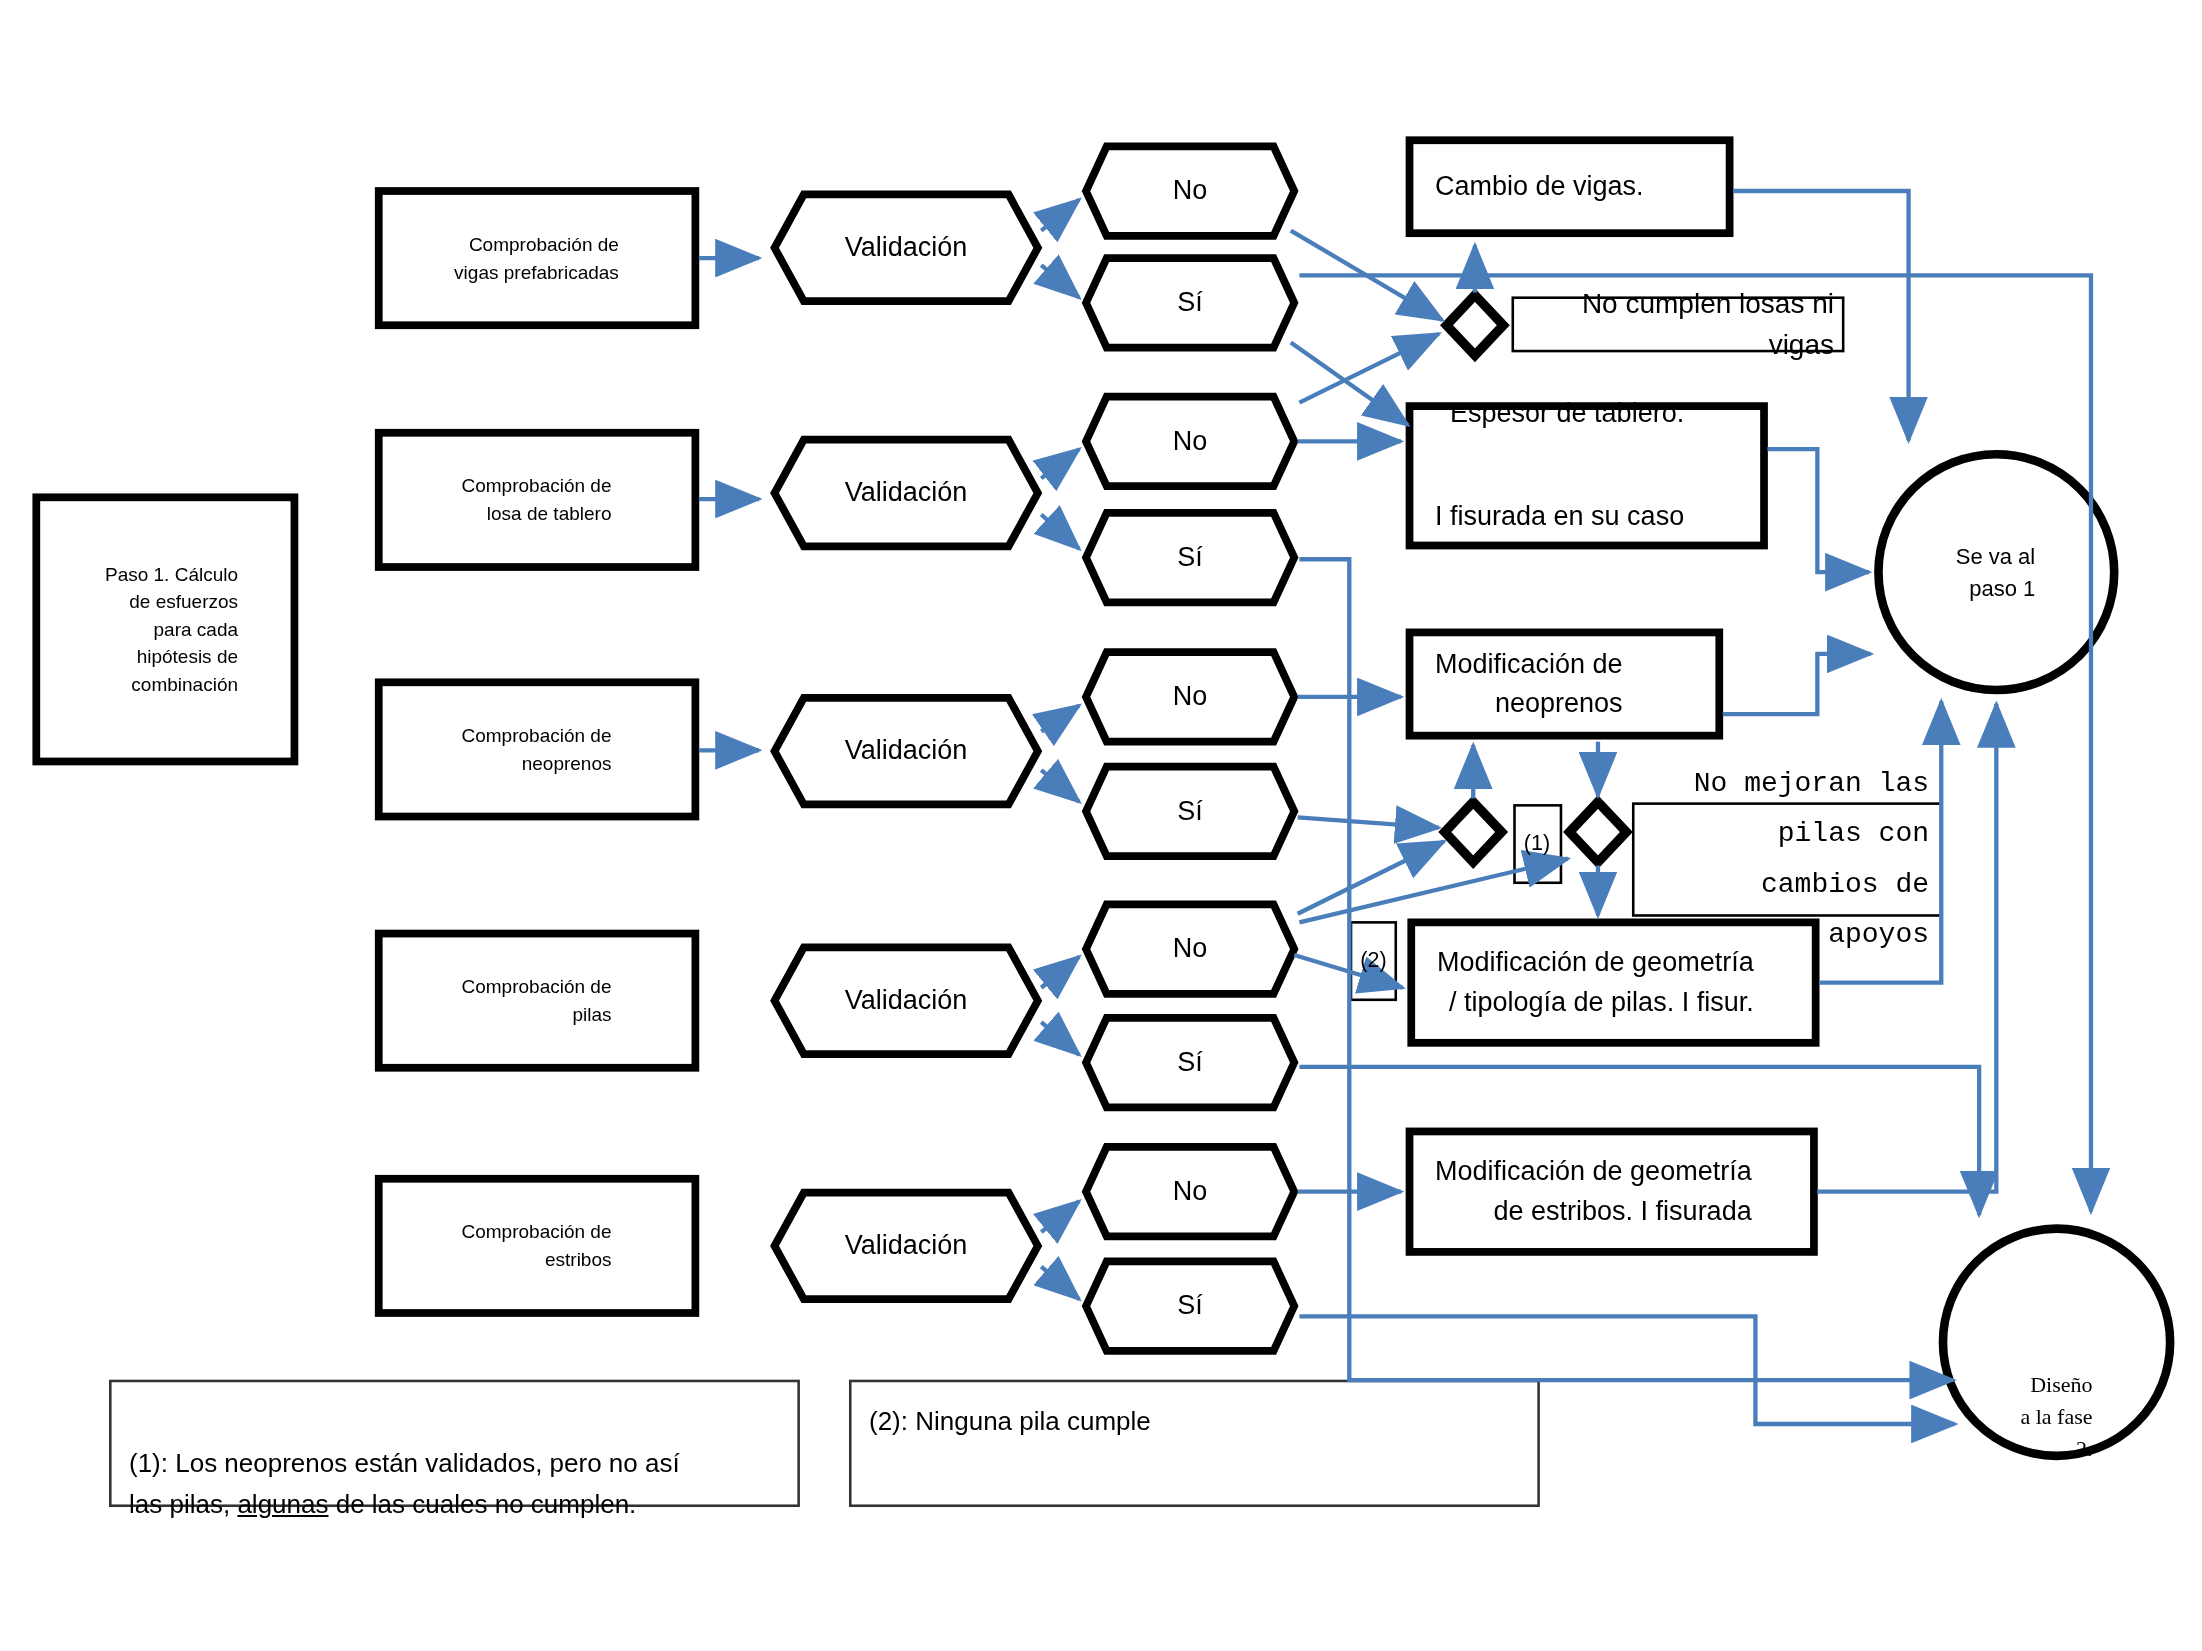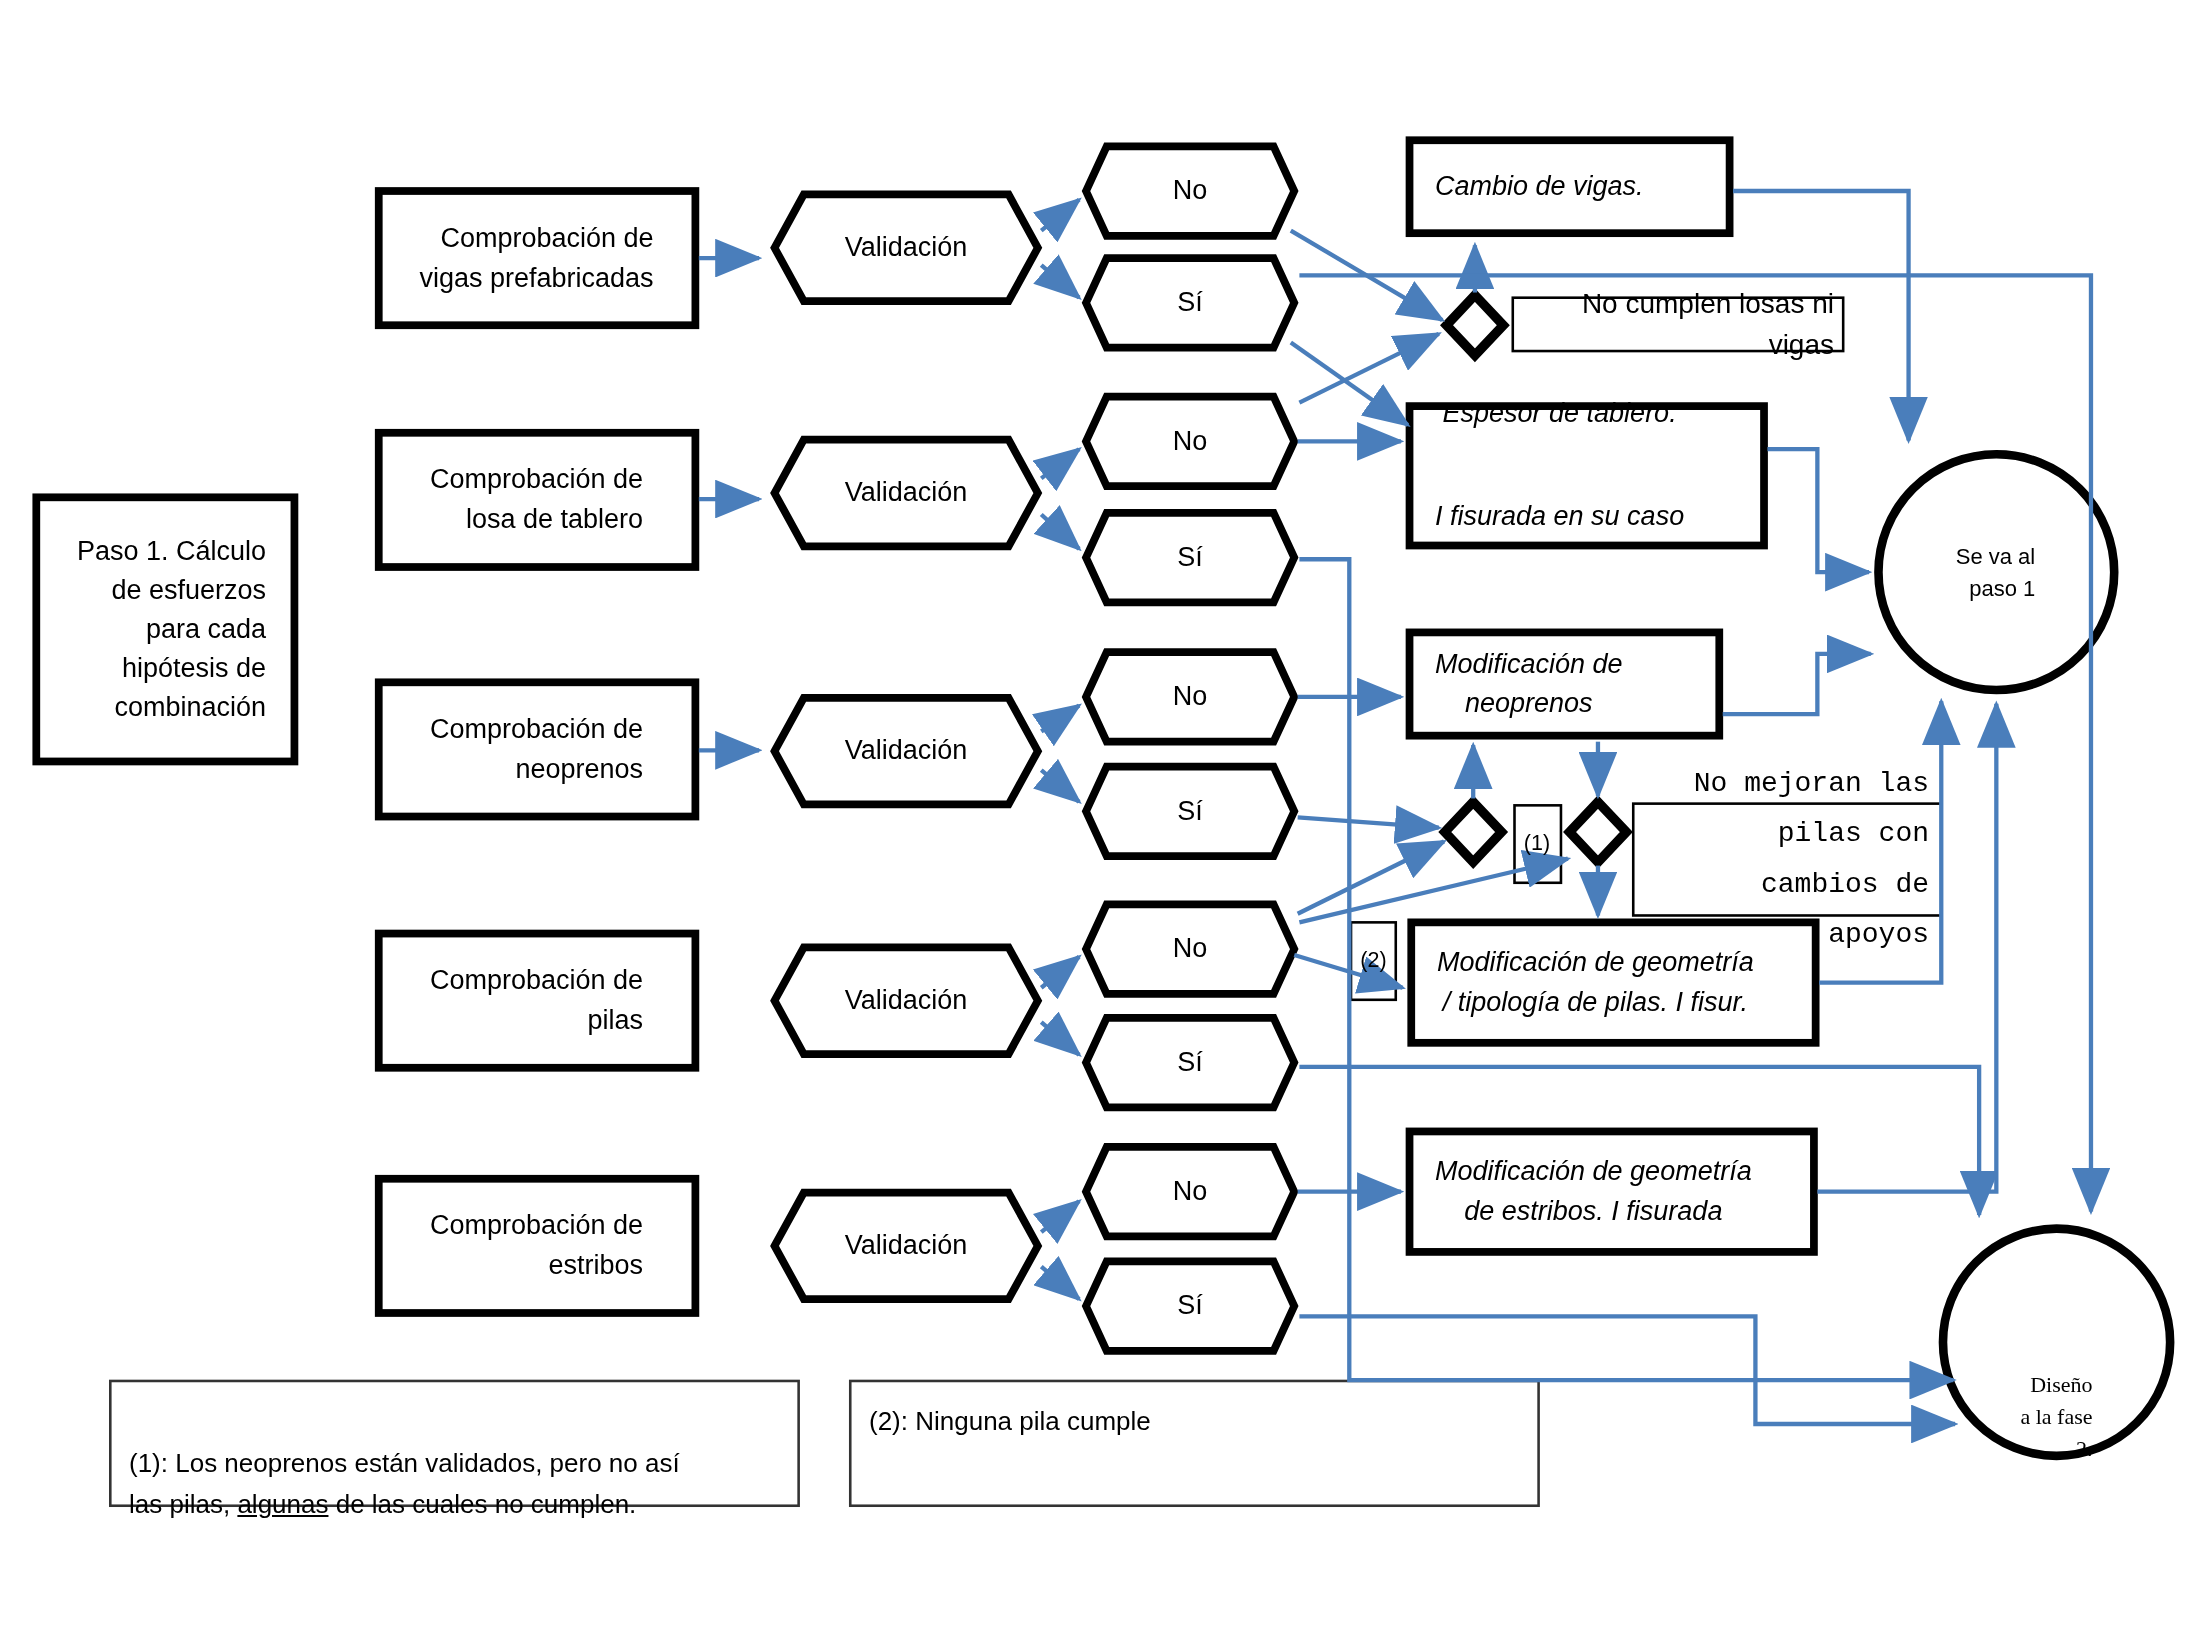--- a/index.html
+++ b/index.html
@@ -17,23 +17,23 @@
   .node-text{
     position:absolute;
     display:flex;
     align-items:center;
     justify-content:center;
     text-align:right;
     line-height:1.45;
     pointer-events:none;
     white-space:pre-line;
   }
-  .t-proc{font-size:27px;}
+  .t-proc{font-size:19px;}
   .t-hex{font-size:27px;}
-  .t-act{font-size:27px;text-align:center;justify-content:flex-start;font-style:italic;}
+  .t-act{font-size:27px;text-align:right;justify-content:flex-start;}
   .t-circle{font-size:22px;}
   .t-small{font-size:28px;}
   .t-marker{font-size:21.5px;}
   .t-note{font-size:26px;text-align:left;justify-content:flex-start;align-items:flex-start;line-height:1.6;}
   .u{text-decoration:underline;}
 </style>
 </head>
 <body>
 
 <div id="stage">

